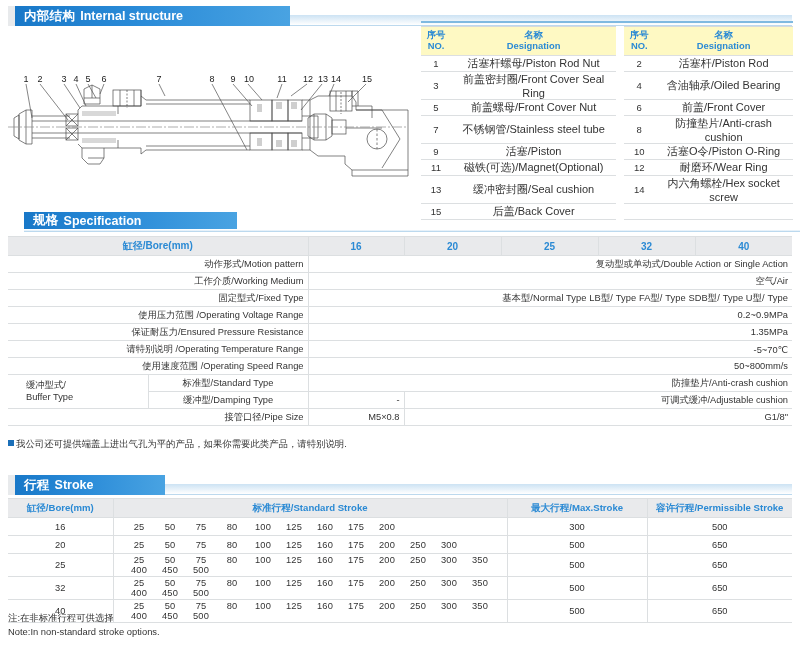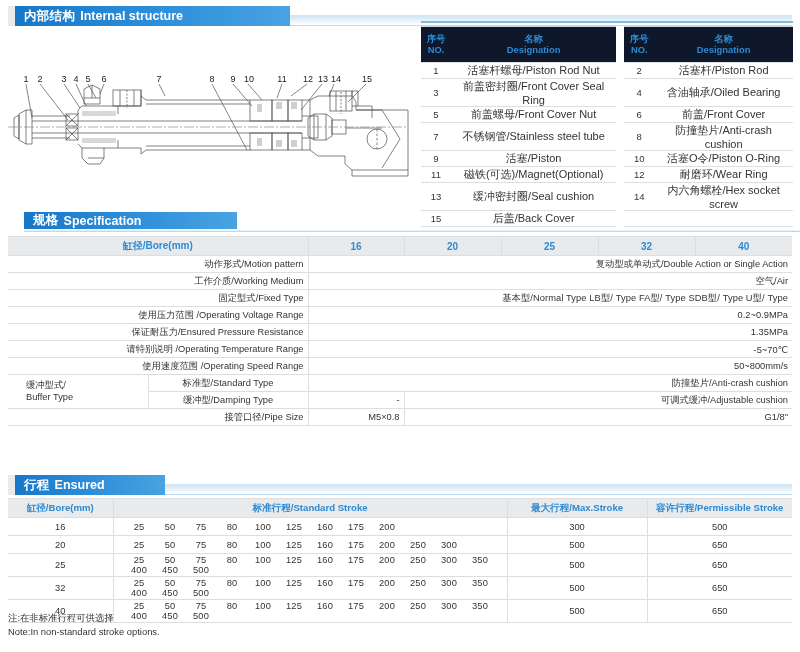--- a/index.html
+++ b/index.html
@@ -72,25 +72,25 @@
     color: #333;
   }
   #parts-table .nm {
     text-align: center;
     font-size: 11px;
     color: #333;
     padding: 0 3px;
   }
   #parts-table .gap { width: 8px; border-bottom: none !important; }
   #parts-table .hd {
-    background: #0f172a;
+    background: #fef9c3;
     color: #2b8ad4;
     font-weight: bold;
     text-align: center;
-    height: 36px;
+    height: 29px;
     font-size: 9.4px;
     line-height: 1.15;
     border-top: 1px solid #d6d9db;
   }
   #parts-table .hd .l2 { display:block; }
   #parts-table .toprule {
     position: absolute;
     left: 0; top: -5px; width: 100%;
     height: 2px;
     background: #7fb9e0;
@@ -518,27 +518,30 @@
       <tr>
         <td class="lbl" colspan="2">接管口径/Pipe Size</td>
         <td class="ctr vb">M5×0.8</td>
         <td class="ctr vb" colspan="4">G1/8"</td>
       </tr>
     </tbody>
       </table>
   </div>
 
   <div id="note-company">
+    <div>
+      <span class="bullet"></span><span>我公司还可提供端盖上进出气孔为平的产品，如果你需要此类产品，请特别说明.</span>
+    </div>
   </div>
 
   <div class="sec-head" style="left:8px; top:475px; width:784px;">
     <div class="lip"></div>
     <div class="bar" style="width:150px;">
       <span class="cn">行程</span>
-      <span class="en">Ensured</span>
+      <span class="en">Stroke</span>
     </div>
     <div class="tail"></div>
   </div>
 
   <div id="stroke-table">
     <table>
       <colgroup>
         <col style="width:105px">
         <col style="width:394px">
         <col style="width:140px">

